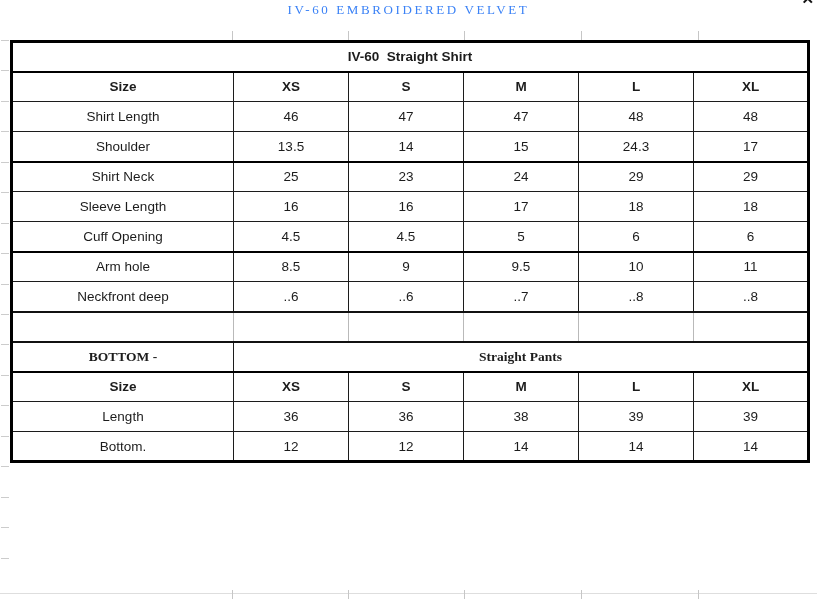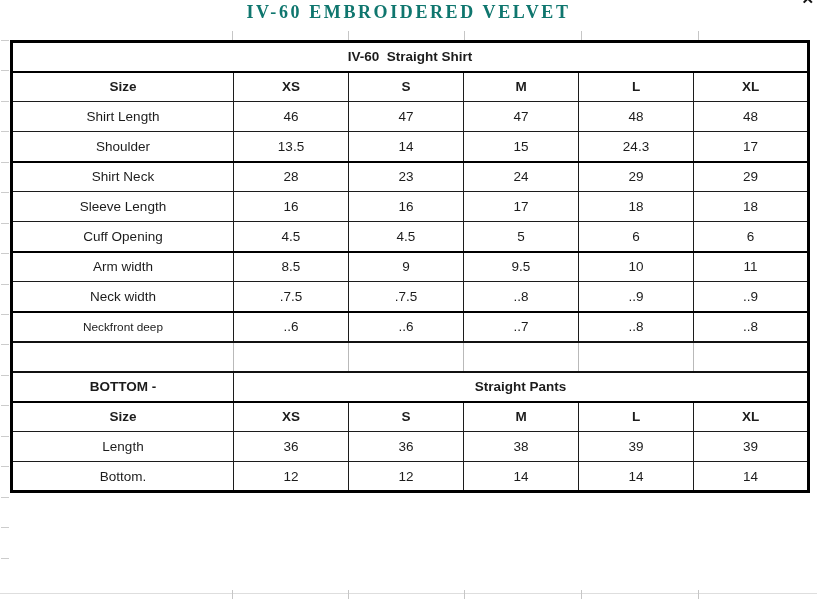--- a/index.html
+++ b/index.html
@@ -10,23 +10,22 @@
     background:#ffffff;
     overflow:hidden;
     font-family:"Liberation Sans", sans-serif;
     color:#1c1c1c;
   }
   
   .page-title {
     position:absolute; top:2px; left:0; width:100%;
     text-align:center;
     font-family:"Liberation Serif", serif;
-    font-size:18px; letter-spacing:2.6px;
-    color:#0f766e;
-    font-weight:bold;
+    font-size:13px; letter-spacing:2.6px;
+    color:#3b82f6;
   }
   
   .close-btn {
     position:absolute; top:-9px; right:3px;
     font-size:15px; font-weight:bold; color:#111;
     cursor:pointer; line-height:1;
   }
   
   table.chart {
     position:absolute; left:10px; top:40px;
@@ -56,21 +55,21 @@
   #shirt-rows tr:nth-child(8) td { border-top:2.4px solid #000; }
   
   #shirt-rows tr:nth-child(8) td:first-child,
   #shirt-rows tr:nth-child(9) td:first-child { font-size:11.8px; }
   tr.empty-row td {
     border-top:2.4px solid #111;
     border-bottom:2.4px solid #111;
     border-left:1px solid #b9b9b9;
     border-right:1px solid #b9b9b9;
   }
-  tr.section-row td { font-weight:bold; border-bottom:2.2px solid #000; }
+  tr.section-row td { font-weight:bold; border-bottom:2.2px solid #000;font-family:Liberation Serif, serif; }
   
   .stub-v { position:absolute; width:1px; background:#c6c6c6; }
   .stub-h { position:absolute; height:1px; background:#dedede; }
   .tick-strip {
     position:absolute; left:1px; top:40px; width:8px; height:548px;
     background:repeating-linear-gradient(to bottom,
       #cccccc 0 1px, transparent 1px 30.45px);
   }
 </style>
 </head>
@@ -133,21 +132,21 @@
         <tr>
           <td>Shoulder</td>
           <td>13.5</td>
           <td>14</td>
           <td>15</td>
           <td>24.3</td>
           <td>17</td>
         </tr>
         <tr>
           <td>Shirt Neck</td>
-          <td>28</td>
+          <td>25</td>
           <td>23</td>
           <td>24</td>
           <td>29</td>
           <td>29</td>
         </tr>
         <tr>
           <td>Sleeve Length</td>
           <td>16</td>
           <td>16</td>
           <td>17</td>
@@ -156,34 +155,26 @@
         </tr>
         <tr>
           <td>Cuff Opening</td>
           <td>4.5</td>
           <td>4.5</td>
           <td>5</td>
           <td>6</td>
           <td>6</td>
         </tr>
         <tr>
-          <td>Arm width</td>
+          <td>Arm hole</td>
           <td>8.5</td>
           <td>9</td>
           <td>9.5</td>
           <td>10</td>
           <td>11</td>
-        </tr>
-        <tr>
-          <td>Neck width</td>
-          <td>.7.5</td>
-          <td>.7.5</td>
-          <td>..8</td>
-          <td>..9</td>
-          <td>..9</td>
         </tr>
         <tr>
           <td>Neckfront deep</td>
           <td>..6</td>
           <td>..6</td>
           <td>..7</td>
           <td>..8</td>
           <td>..8</td>
         </tr>
       </tbody>

